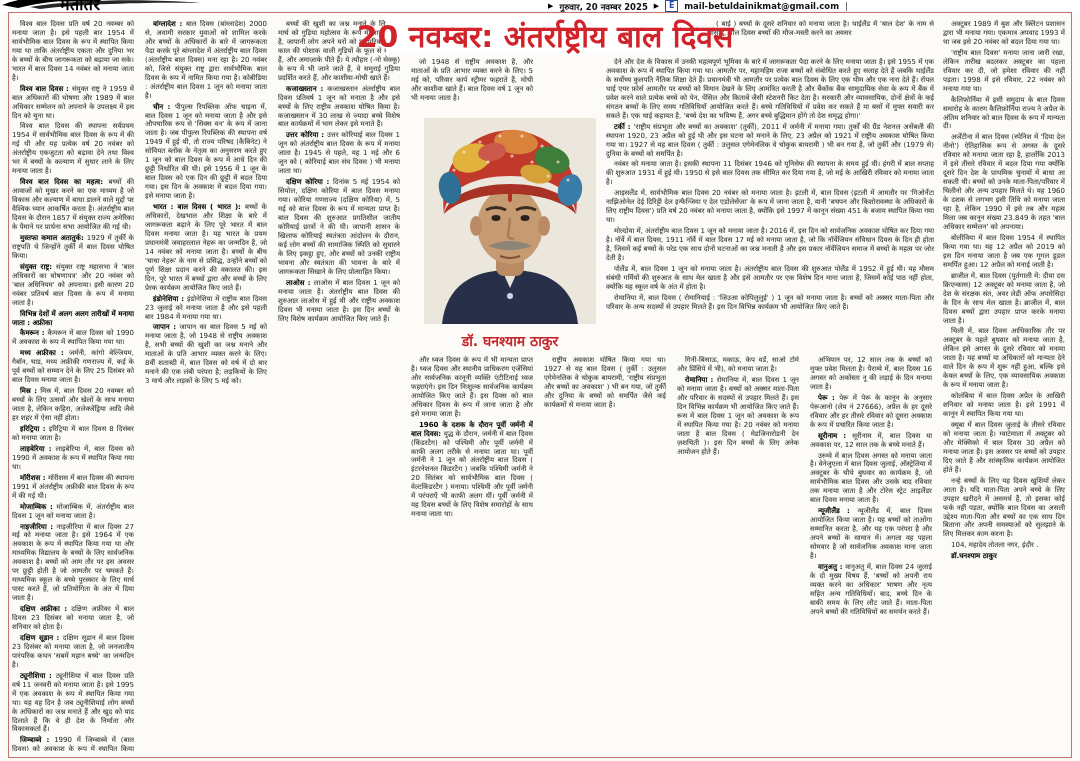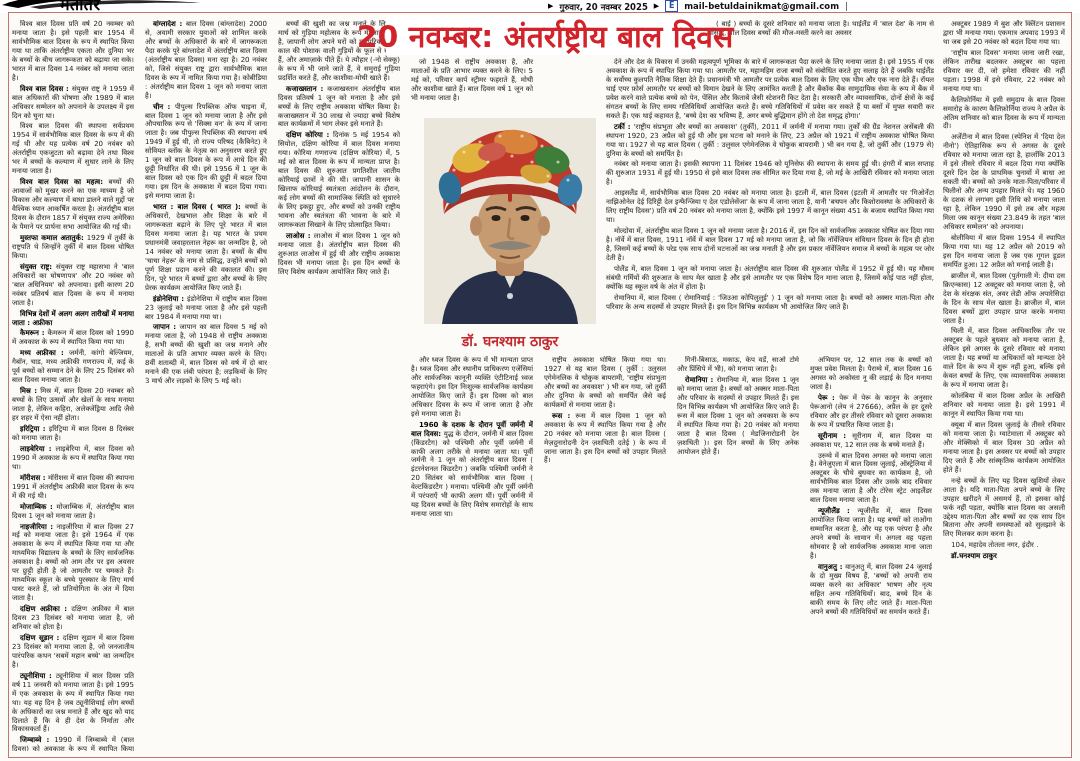--- a/index.html
+++ b/index.html
@@ -84,33 +84,33 @@
   <div class="region" style="left:145px;top:20px;width:122px;height:731px;">
       <p class="para"><b>बांग्लादेश : </b>बाल दिवस (बांग्लादेश) 2000 से, अवामी सरकार युवाओं को शामिल करके और बच्चों के अधिकारों के बारे में जागरूकता पैदा करके पूरे बांग्लादेश में अंतर्राष्ट्रीय बाल दिवस (अंतर्राष्ट्रीय बाल दिवस) मना रहा है। 20 नवंबर को, जिसे संयुक्त राष्ट्र द्वारा सार्वभौमिक बाल दिवस के रूप में नामित किया गया है। कोबीडिया : अंतर्राष्ट्रीय बाल दिवस 1 जून को मनाया जाता है।</p>
       <p class="para"><b>चीन : </b>पीपुल्स रिपब्लिक ऑफ चाइना में, बाल दिवस 1 जून को मनाया जाता है और इसे औपचारिक रूप से 'सिक्स वन' के रूप में जाना जाता है। जब पीपुल्स रिपब्लिक की स्थापना वर्ष 1949 में हुई थी, तो राज्य परिषद (कैबिनेट) ने सोवियत ब्लॉक के नेतृत्व का अनुसरण करते हुए 1 जून को बाल दिवस के रूप में आधे दिन की छुट्टी निर्धारित की थी। इसे 1956 में 1 जून के बाल दिवस को एक दिन की छुट्टी में बदल दिया गया। इस दिन के अवकाश में बदल दिया गया। इसे मनाया जाता है।</p>
       <p class="para"><b>भारत : बाल दिवस ( भारत ): </b>बच्चों के अधिकारों, देखभाल और शिक्षा के बारे में जागरूकता बढ़ाने के लिए पूरे भारत में बाल दिवस मनाया जाता है। यह भारत के प्रथम प्रधानमंत्री जवाहरलाल नेहरू का जन्मदिन है, जो 14 नवंबर को मनाया जाता है। बच्चों के बीच 'चाचा नेहरू' के नाम से प्रसिद्ध, उन्होंने बच्चों को पूर्ण शिक्षा प्रदान करने की वकालत की। इस दिन, पूरे भारत में बच्चों द्वारा और बच्चों के लिए प्रेरक कार्यक्रम आयोजित किए जाते हैं।</p>
       <p class="para"><b>इंडोनेशिया : </b>इंडोनेशिया में राष्ट्रीय बाल दिवस 23 जुलाई को मनाया जाता है और इसे पहली बार 1984 में मनाया गया था।</p>
       <p class="para"><b>जापान : </b>जापान का बाल दिवस 5 मई को मनाया जाता है, जो 1948 से राष्ट्रीय अवकाश है, सभी बच्चों की खुशी का जश्न मनाने और माताओं के प्रति आभार व्यक्त करने के लिए। 8वीं शताब्दी में, बाल दिवस को वर्ष में दो बार मनाने की एक लंबी परंपरा है; लड़कियों के लिए 3 मार्च और लड़कों के लिए 5 मई को।</p>
     </div>
   <div class="region" style="left:278px;top:20px;width:122px;height:731px;">
       <p class="para">बच्चों की खुशी का जश्न मनाने के लिए। 3 मार्च को गुड़िया महोत्सव के रूप में जाना जाता है, जापानी लोग अपने घरों को पारंपरिक हीयान काल की पोशाक वाली गुड़ियों के फूल से सजाते हैं, और अमाज़ाके पीते हैं। ये त्यौहार (-नो सेक्कू) के रूप में भी जाने जाते हैं, वे समुराई गुड़िया प्रदर्शित करते हैं, और काशीवा-मोची खाते हैं।</p>
       <p class="para"><b>कजाखस्तान : </b>कजाखस्तान अंतर्राष्ट्रीय बाल दिवस प्रतिवर्ष 1 जून को मनाता है और इसे बच्चों के लिए राष्ट्रीय अवकाश घोषित किया है। कजाखस्तान में 30 लाख से ज्यादा बच्चे विशेष बाल कार्यक्रमों में भाग लेकर इसे मनाते हैं।</p>
+      <p class="para"><b>उत्तर कोरिया : </b>उत्तर कोरियाई बाल दिवस 1 जून को अंतर्राष्ट्रीय बाल दिवस के रूप में मनाया जाता है। 1945 से पहले, यह 1 मई और 6 जून को ( कोरियाई बाल संघ दिवस ) भी मनाया जाता था।</p>
       <p class="para"><b>दक्षिण कोरिया : </b>दिनांक 5 मई 1954 को सियोल, दक्षिण कोरिया में बाल दिवस मनाया गया। कोरिया गणराज्य (दक्षिण कोरिया) में, 5 मई को बाल दिवस के रूप में मान्यता प्राप्त है। बाल दिवस की शुरुआत प्रगतिशील जातीय कोरियाई छात्रों ने की थी। जापानी शासन के खिलाफ कोरियाई स्वतंत्रता आंदोलन के दौरान, कई लोग बच्चों की सामाजिक स्थिति को सुधारने के लिए इकट्ठा हुए, और बच्चों को उनकी राष्ट्रीय भावना और स्वतंत्रता की भावना के बारे में जागरूकता सिखाने के लिए प्रोत्साहित किया।</p>
       <p class="para"><b>लाओस : </b>लाओस में बाल दिवस 1 जून को मनाया जाता है। अंतर्राष्ट्रीय बाल दिवस की शुरुआत लाओस में हुई थी और राष्ट्रीय अवकाश दिवस भी मनाया जाता है। इस दिन बच्चों के लिए विशेष कार्यक्रम आयोजित किए जाते हैं।</p>
     </div>
   <div class="region" style="left:411px;top:58px;width:122px;height:58px;">
       <p class="para">जो 1948 से राष्ट्रीय अवकाश है, और माताओं के प्रति आभार व्यक्त करने के लिए। 5 मई को, परिवार कार्प स्ट्रीमर फहराते हैं, मोची और काशीवा खाते हैं। बाल दिवस वर्ष 1 जून को भी मनाया जाता है।</p>
     </div>
   <div class="region" style="left:411px;top:356px;width:122px;height:395px;">
       <p class="para">और ध्वज दिवस के रूप में भी मान्यता प्राप्त है। ध्वज दिवस और स्थानीय प्राधिकरण एजेंसियां और सार्वजनिक कानूनी व्यक्ति एंटीटिनाई ध्वज फहराएंगे। इस दिन निःशुल्क सार्वजनिक कार्यक्रम आयोजित किए जाते हैं। इस दिवस को बाल अधिकार दिवस के रूप में जाना जाता है और इसे मनाया जाता है।</p>
       <p class="para"><b>1960 के दशक के दौरान पूर्वी जर्मनी में बाल दिवस: </b>युद्ध के दौरान, जर्मनी में बाल दिवस (किंडरटैग) को पश्चिमी और पूर्वी जर्मनी में काफी अलग तरीके से मनाया जाता था। पूर्वी जर्मनी ने 1 जून को अंतर्राष्ट्रीय बाल दिवस ( इंटरनेशनल किंडरटैग ) जबकि पश्चिमी जर्मनी ने 20 सितंबर को सार्वभौमिक बाल दिवस ( वेल्टकिंडरटैग ) मनाया। पश्चिमी और पूर्वी जर्मनी में परंपराएँ भी काफी अलग थीं। पूर्वी जर्मनी में यह दिवस बच्चों के लिए विशेष समारोहों के साथ मनाया जाता था।</p>
     </div>
   <div class="region" style="left:544px;top:356px;width:122px;height:395px;">
       <p class="para">राष्ट्रीय अवकाश घोषित किया गया था। 1927 से यह बाल दिवस ( तुर्की : उलुसल एगेमेनलिक वे चोकुक बायरामी, 'राष्ट्रीय संप्रभुता और बच्चों का अवकाश' ) भी बन गया, जो तुर्की और दुनिया के बच्चों को समर्पित जैसे कई कार्यक्रमों से मनाया जाता है।</p>
-      <p class="para"><b>रूस : </b>रूस में बाल दिवस 1 जून को अवकाश के रूप में स्थापित किया गया है और 20 नवंबर को मनाया जाता है। बाल दिवस ( मेज़दुनारोदनी देन ज़शचिती दतेई ) के रूप में जाना जाता है। इस दिन बच्चों को उपहार मिलते हैं।</p>
     </div>
   <div class="region" style="left:677px;top:356px;width:122px;height:395px;">
       <p class="para">गिनी-बिसाऊ, मकाऊ, केप वर्डे, साओ टोमे और प्रिंसिपे में भी), को मनाया जाता है।</p>
       <p class="para"><b>रोमानिया : </b>रोमानिया में, बाल दिवस 1 जून को मनाया जाता है। बच्चों को अक्सर माता-पिता और परिवार के सदस्यों से उपहार मिलते हैं। इस दिन विभिन्न कार्यक्रम भी आयोजित किए जाते हैं। रूस में बाल दिवस 1 जून को अवकाश के रूप में स्थापित किया गया है। 20 नवंबर को मनाया जाता है बाल दिवस ( मेडजिनारोडनी देन ज़शचिती )। इस दिन बच्चों के लिए अनेक आयोजन होते हैं।</p>
     </div>
   <div class="region" style="left:810px;top:356px;width:122px;height:395px;">
       <p class="para">अभियान पर, 12 साल तक के बच्चों को मुफ्त प्रवेश मिलता है। पैराग्वे में, बाल दिवस 16 अगस्त को अकोस्ता नू की लड़ाई के दिन मनाया जाता है।</p>
       <p class="para"><b>पेरू : </b>पेरू में पेरू के कानून के अनुसार पेरूआनो (लेय नं 27666), अप्रैल के हर दूसरे रविवार और हर तीसरे रविवार को दूसरा अवकाश के रूप में प्रचारित किया जाता है।</p>
       <p class="para"><b>सूरीनाम : </b>सूरीनाम में, बाल दिवस या अवकाश पर, 12 साल तक के बच्चे मनाते हैं।</p>
       <p class="para">उरुग्वे में बाल दिवस अगस्त को मनाया जाता है। वेनेजुएला में बाल दिवस जुलाई, ऑस्ट्रेलिया में अक्टूबर के चौथे बुधवार का कार्यक्रम है, जो सार्वभौमिक बाल दिवस और उसके बाद रविवार तक मनाया जाता है और टोरेस स्ट्रेट आइलैंडर बाल दिवस मनाया जाता है।</p>

